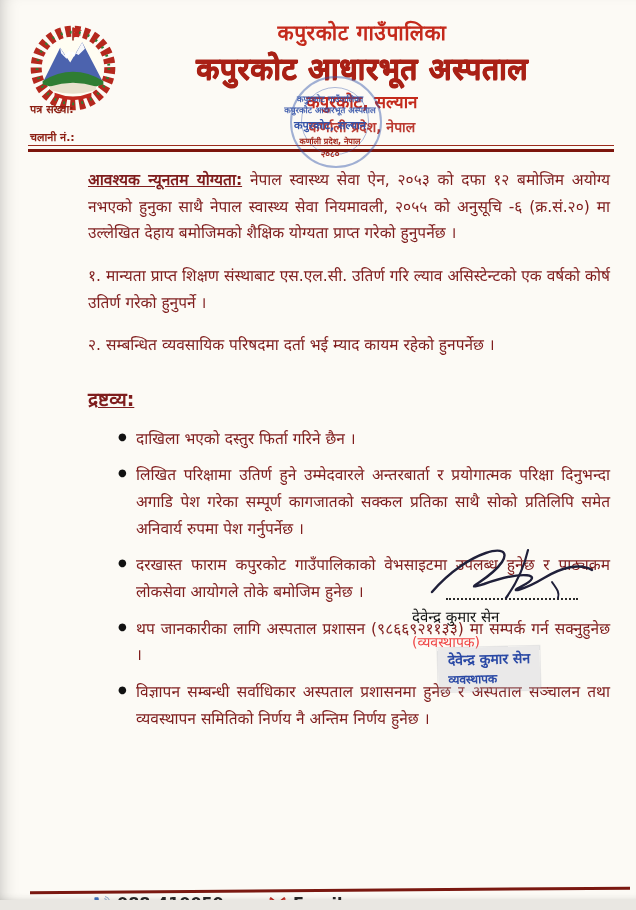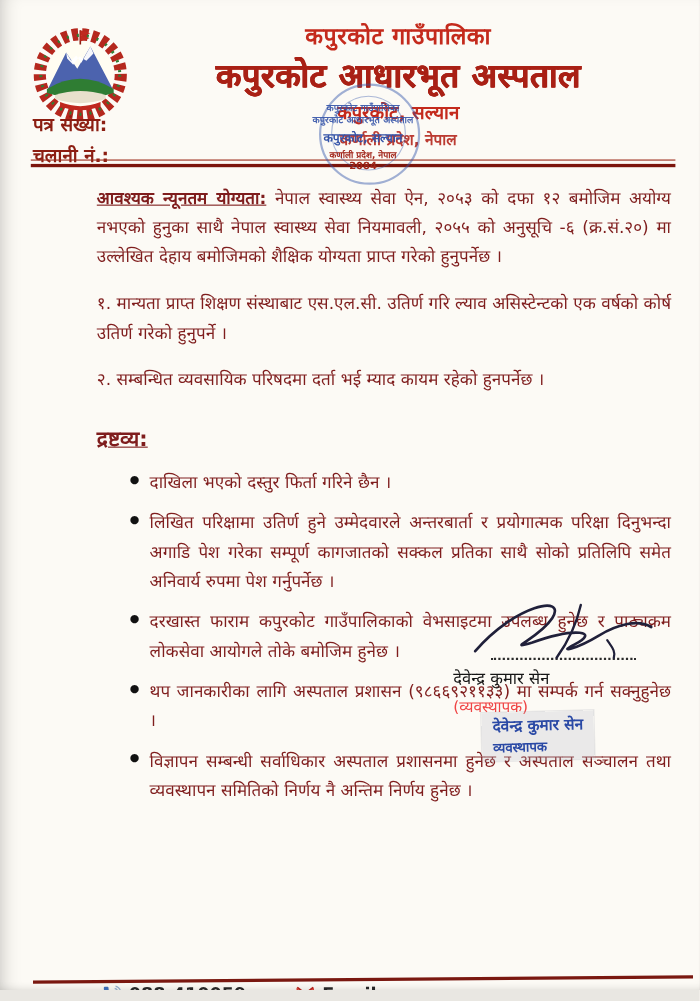--- a/index.html
+++ b/index.html
@@ -16,21 +16,21 @@
     box-shadow:inset 14px 0 18px -14px rgba(0,0,0,0.25), inset 0 -6px 10px -8px rgba(0,0,0,0.2);
   }
   
   .logo{position:absolute;left:26px;top:22px;width:94px;height:92px;}
   .head-center{position:absolute;left:104px;right:16px;top:18px;text-align:center;z-index:1;}
   .muni{font-size:21px;font-weight:700;color:#c42a1c;letter-spacing:0.5px;}
   .hosp{font-size:30px;font-weight:800;color:#a92015;margin-top:1px;
         text-shadow:0.7px 0 0 #a92015, 0 0.5px 0 #a92015;letter-spacing:0.5px;}
   .addr{font-size:17px;font-weight:700;color:#c42a1c;margin-top:2px;}
   .province{font-size:14px;font-weight:700;color:#b5271d;margin-top:4px;opacity:0.9;}
-  .label-left{position:absolute;left:30px;color:#8c1e12;font-weight:700;font-size:17px;z-index:2;}
+  .label-left{position:absolute;left:30px;color:#8c1e12;font-weight:700;font-size:11px;z-index:2;}
   .letter-no{top:101px;}
   .chalani{top:129px;}
   .rule1{position:absolute;left:28px;right:22px;top:145px;border-top:1.5px solid #9b2a1a;z-index:2;}
   .rule2{position:absolute;left:28px;right:22px;top:149px;border-top:3px solid #7c150c;z-index:2;}
   
   .stamp{position:absolute;left:268px;top:94px;width:124px;text-align:center;z-index:3;}
   .stamp-ring{position:absolute;left:290px;top:76px;width:88px;height:88px;
       border:2px solid rgba(49,84,170,0.45);border-radius:50%;z-index:3;}
   .stamp-ring-inner{position:absolute;left:301px;top:87px;width:66px;height:66px;
       border:1.2px solid rgba(49,84,170,0.4);border-radius:50%;z-index:3;}
@@ -96,21 +96,21 @@
     <div class="province">कर्णाली प्रदेश, नेपाल</div>
   </div>
 
   <div class="stamp-ring"></div>
   <div class="stamp-ring-inner"></div>
   <div class="stamp">
     <div class="s-blue-sm">कपुरकोट गाउँपालिका</div>
     <div class="s-blue-sm">कपुरकोट आधारभूत अस्पताल</div>
     <div class="s-blue">कपुरकोट, सल्यान</div>
     <div class="s-red-sm">कर्णाली प्रदेश, नेपाल</div>
-    <div class="s-year">2084</div>
+    <div class="s-year">२०८०</div>
   </div>
 
   <div class="label-left letter-no">पत्र संख्या:</div>
   <div class="label-left chalani">चलानी नं.:</div>
 
   <div class="rule1"></div>
   <div class="rule2"></div>
 
   <div class="body-text">
     <div>

